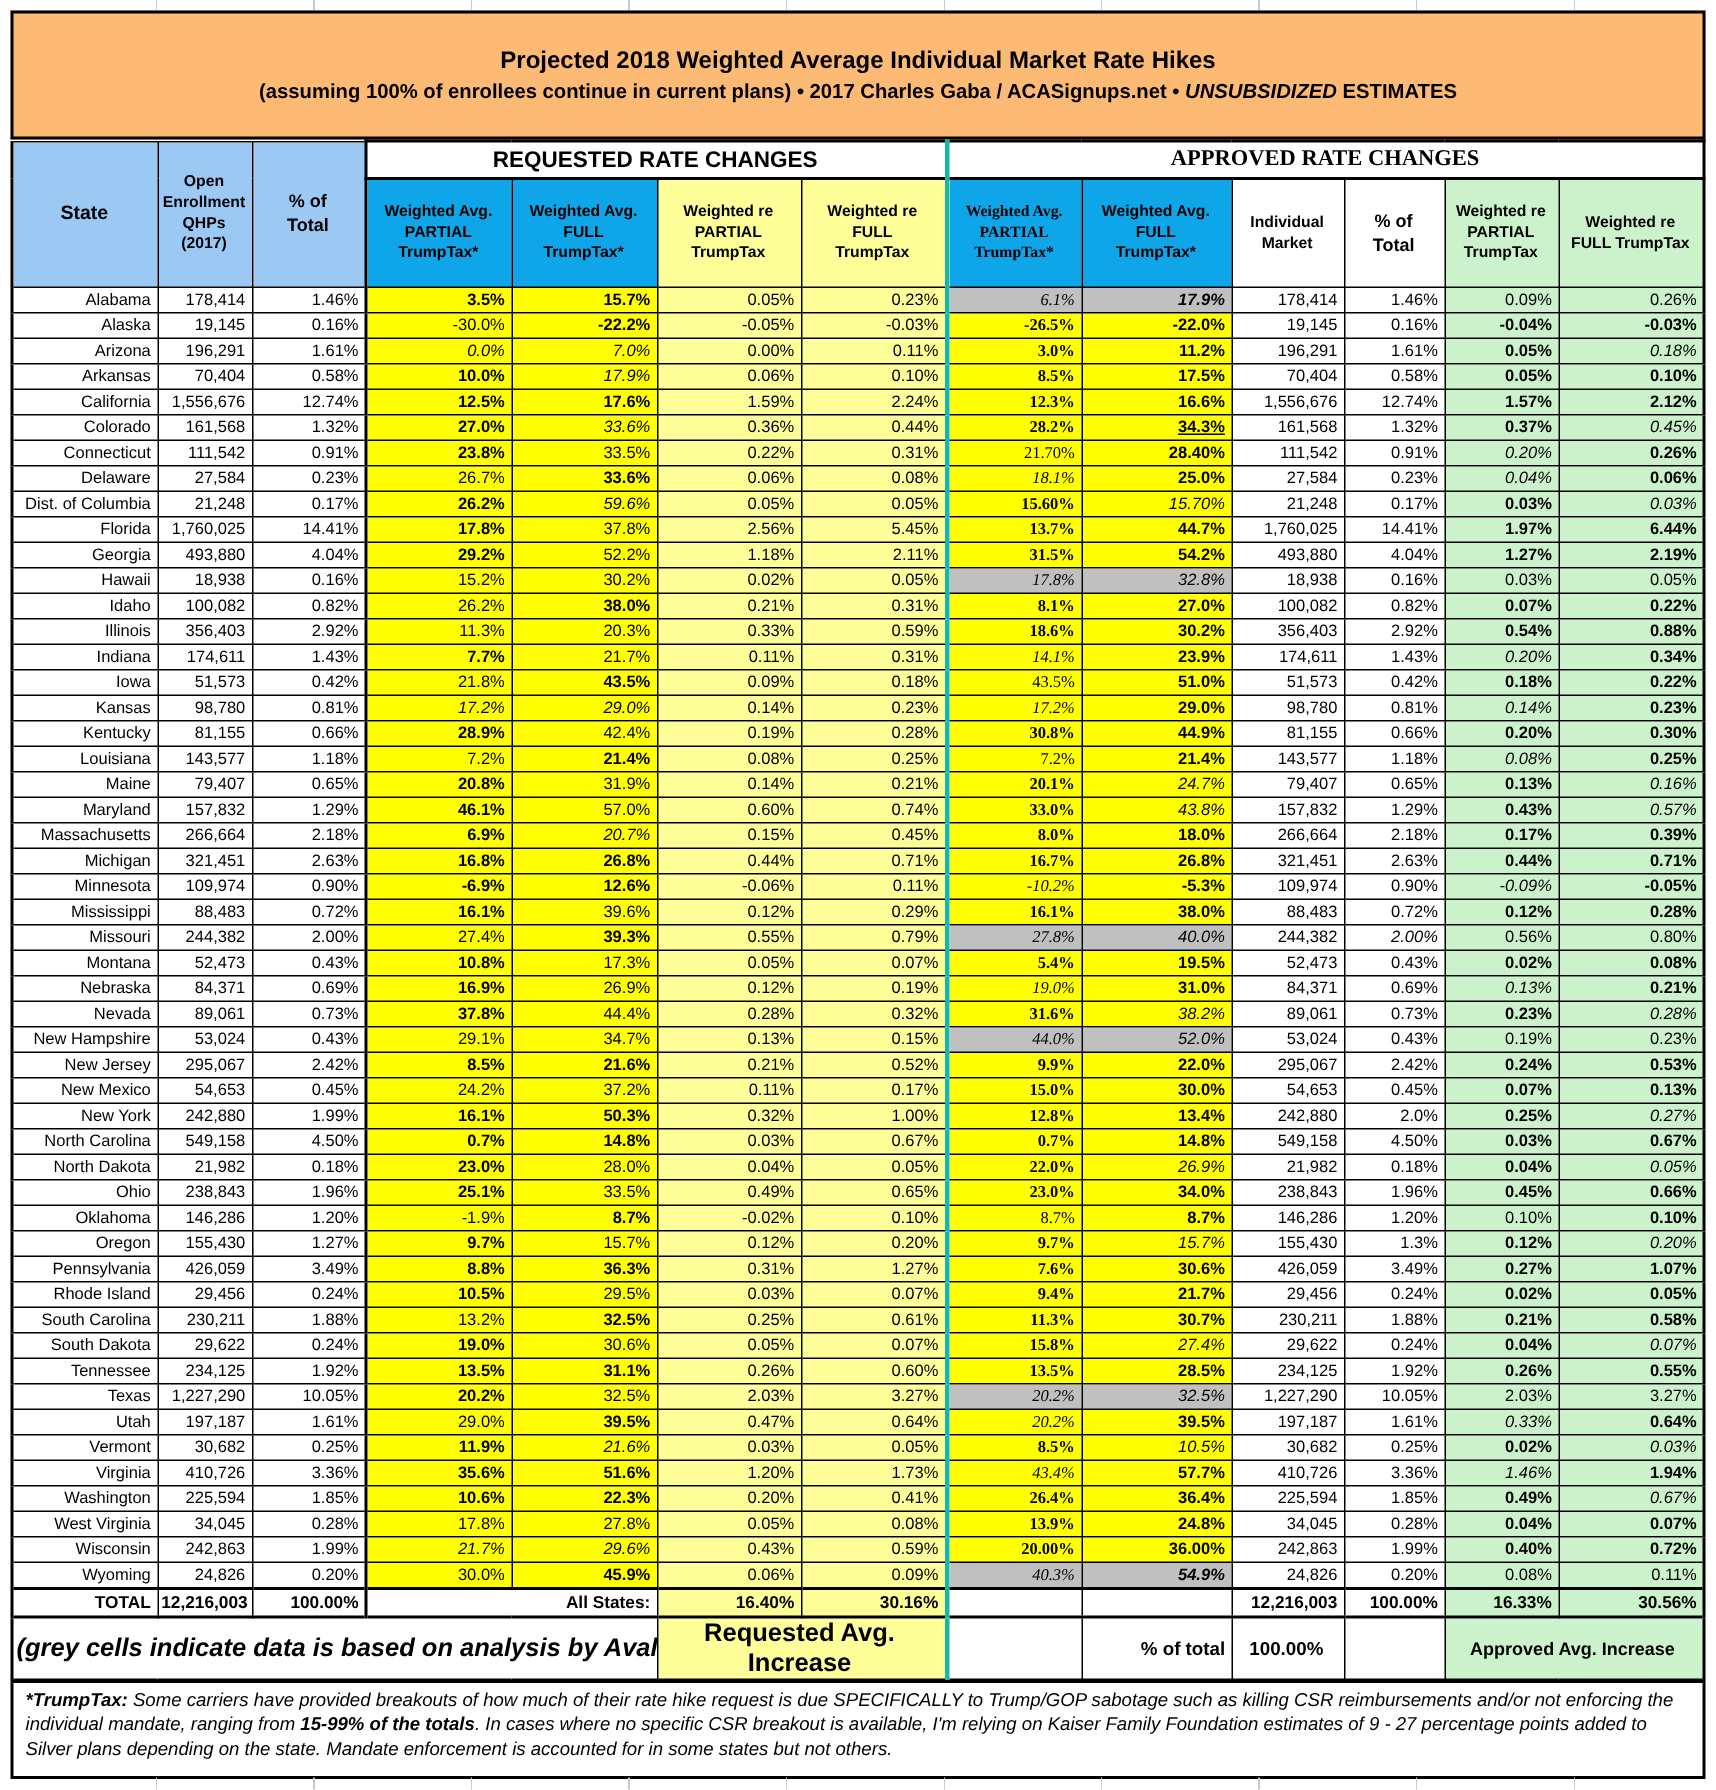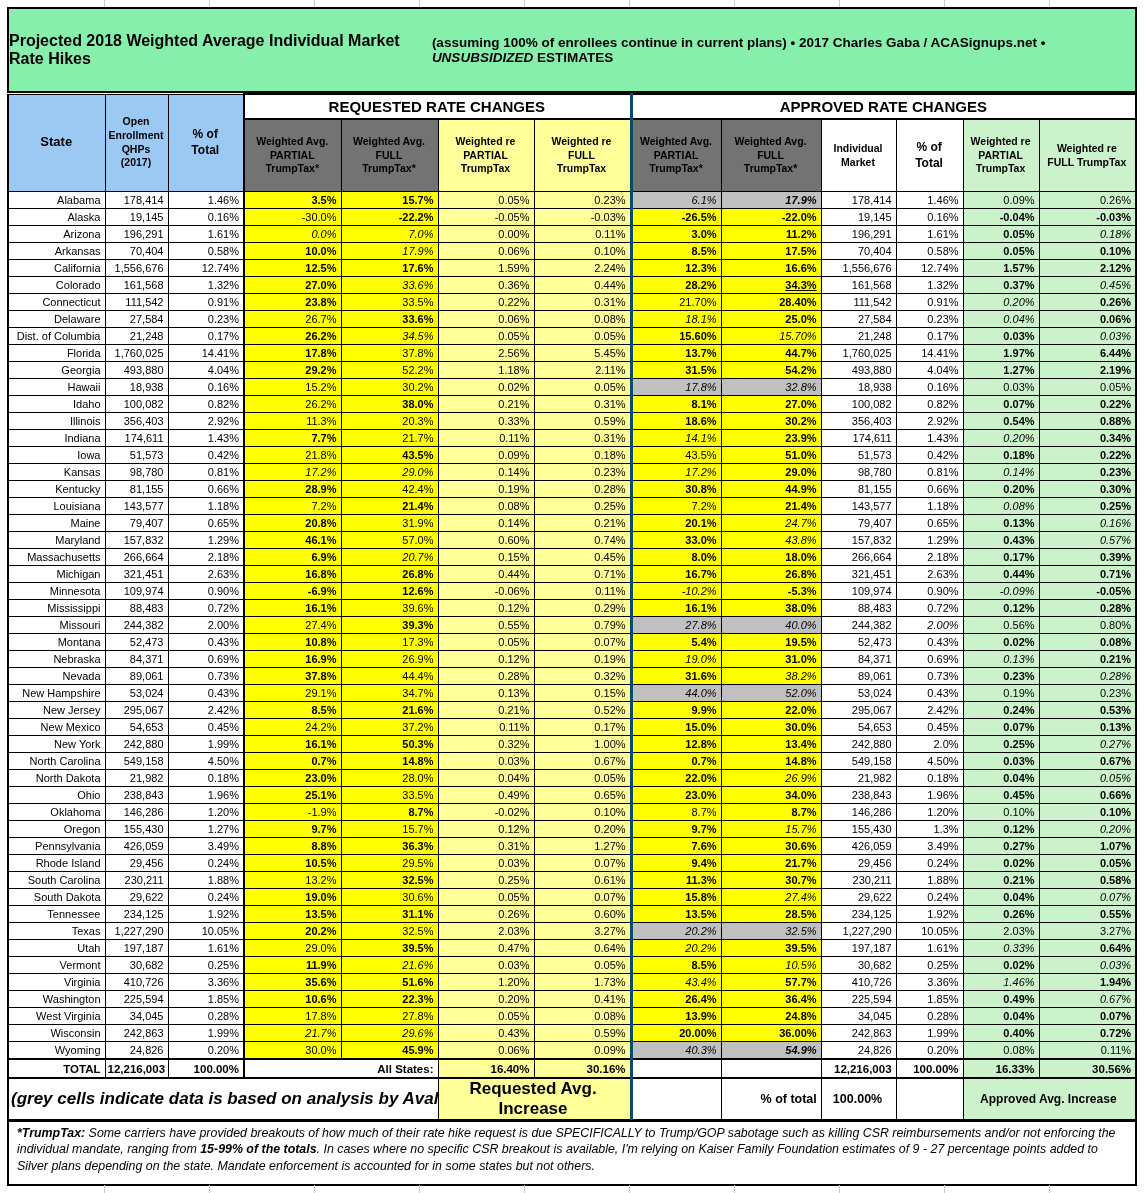--- a/index.html
+++ b/index.html
@@ -2,46 +2,46 @@
 <html><head>
 <meta charset="utf-8">
 <style>
   html,body{margin:0;padding:0;background:#fff;}
   body{width:1144px;height:1193px;font-family:"Liberation Sans",sans-serif;color:#000;position:relative;overflow:hidden;}
   .tickstrip{position:absolute;left:0;width:100%;height:7px;
     background:repeating-linear-gradient(to right,transparent 0,transparent 104px,#c9c9c9 104px,#c9c9c9 105px);}
   .tickstrip.top{top:0;}
   .tickstrip.bottom{bottom:0;height:8px;}
   .sheet{position:absolute;left:7px;top:7px;width:1130px;}
-  .title-box{border:2px solid #000;height:82px;display:flex;flex-direction:row;align-items:center;justify-content:center;gap:3px;background:#86efac;}
+  .title-box{border:2px solid #000;height:82px;display:flex;flex-direction:column;align-items:center;justify-content:center;gap:3px;background:#fdba74;}
   .title-line1{font-size:16px;font-weight:bold;}
   .title-line2{font-size:13.5px;font-weight:bold;}
   .title-line2 .em{font-style:italic;}
   table{border-collapse:collapse;table-layout:fixed;width:1130px;margin-top:0;}
   th,td{border:1px solid #000;padding:0 3px 0 2px;overflow:hidden;white-space:nowrap;}
   thead th{white-space:pre-line;text-align:center;font-weight:bold;margin-left:18px;}
   .grp{height:23px;font-size:15px;background:#fff;border-bottom:2px solid #000;border-top:2px solid #000;}
   .sub{height:71px;font-size:10.5px;line-height:1.3;}
   .blue{background:#9CC9F3;}
-  .y1{background:#737373;}
+  .y1{background:#0ea5e9;}
   .y2{background:#FFFF99;}
   .grn{background:#CCF2CC;}
   .wht{background:#fff;}
   tbody td{height:16px;font-size:11px;text-align:right;padding-right:4px;}
   td.c-state{background:#fff;}
   td.c-num{background:#fff;}
   td.c-y1{background:#FFFF00;}
   td.c-y2{background:#FFFF99;}
   td.c-g{background:#CCF2CC;}
   td.bg-grey{background:#C0C0C0;}
   .fb{font-weight:bold;}
   .fi{font-style:italic;}
   .fu{text-decoration:underline;}
   .bL2{border-left:2px solid #000;}
-  .bL3{border-left:3px solid #0c4a6e;}
+  .bL3{border-left:3px solid #14b8a6;font-family:Liberation Serif, serif;}
   .bR2{border-right:2px solid #000;}
   .bT2{border-top:2px solid #000;}
   tr.total-row td{height:17px;font-weight:bold;font-size:11.5px;}
   tr.foot-row td{height:40px;font-size:17px;}
   .note-cell{font-style:italic;font-weight:bold;text-align:center !important;}
   .avg-lbl{font-weight:bold;text-align:center !important;font-size:11px;white-space:normal;}
   .pop-lbl{font-weight:bold;text-align:right;}
   .pop-val{font-weight:bold;text-align:center !important;}
   .footnote{border:2px solid #000;border-top:2px solid #000;margin-top:0;padding:3px 8px 4px 8px;font-size:12.4px;font-style:italic;line-height:1.32;height:55px;background:#fff;}
   .footnote .lead{font-weight:bold;}
@@ -236,21 +236,21 @@
           <td class="c-num">27,584</td>
           <td class="c-num">0.23%</td>
           <td class="c-g fi">0.04%</td>
           <td class="c-g bR2 fb">0.06%</td>
         </tr>
         <tr>
           <td class="c-state bL2">Dist. of Columbia</td>
           <td class="c-num">21,248</td>
           <td class="c-num">0.17%</td>
           <td class="c-y1 bL2 fb">26.2%</td>
-          <td class="c-y1 fi">34.5%</td>
+          <td class="c-y1 fi">59.6%</td>
           <td class="c-y2">0.05%</td>
           <td class="c-y2">0.05%</td>
           <td class="c-y1 bL3 fb">15.60%</td>
           <td class="c-y1 fi">15.70%</td>
           <td class="c-num">21,248</td>
           <td class="c-num">0.17%</td>
           <td class="c-g fb">0.03%</td>
           <td class="c-g bR2 fi">0.03%</td>
         </tr>
         <tr>

